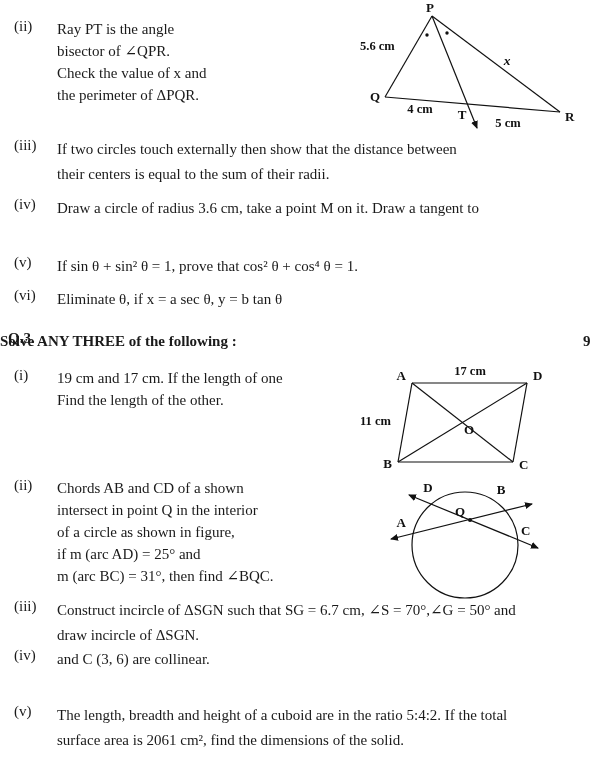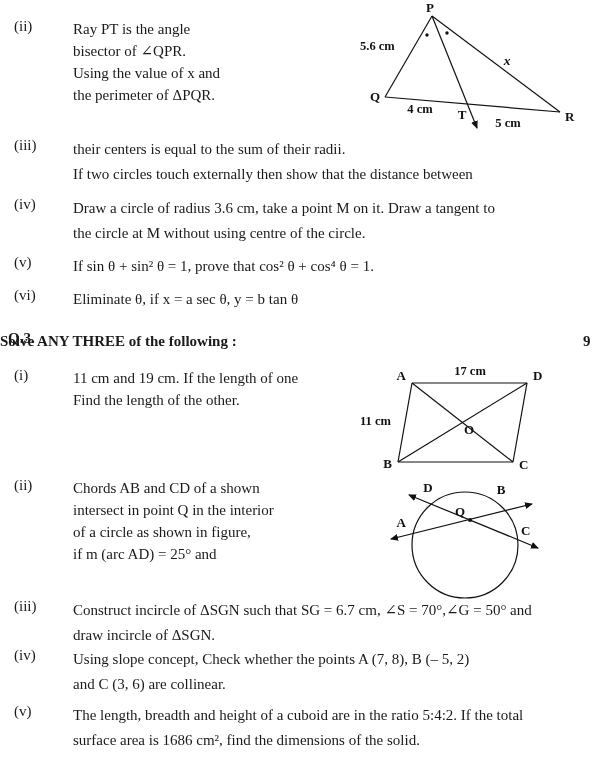--- a/index.html
+++ b/index.html
@@ -8,21 +8,21 @@
     width: 606px;
     height: 764px;
     background: #ffffff;
     color: #1a1a1a;
     font-family: "Liberation Serif", "DejaVu Serif", serif;
     font-size: 15px;
     overflow: hidden;
   }
   .item { position: absolute; left: 0; width: 488px; }
   .num  { position: absolute; left: 14px; top: 0; }
-  .lines { margin-left: 73px; }
+  .lines { margin-left: 57px; }
   .line { white-space: nowrap; }
   .lh22 .line { line-height: 22px; }
   .lh25 .line { line-height: 25px; }
   .qhead .qnum { position: absolute; left: 8px; top: 0; font-weight: bold; }
   .qhead .qtitle { font-weight: bold; white-space: nowrap; line-height: 22px; }
   .qhead .qmarks { position: absolute; left: 583px; top: 0; font-weight: bold; line-height: 22px; }
   svg.fig { position: absolute; overflow: visible; }
   .fline { stroke: #111; stroke-width: 1.2; fill: none; }
   .fdot  { fill: #111; stroke: none; }
   .vlabel { font: bold 13px "Liberation Serif", serif; fill: #111; }
@@ -32,21 +32,21 @@
 </head>
 <body>
 
 <div class="page">
 
   <div class="item lh22" style="top:18px">
     <span class="num">(ii)</span>
     <div class="lines">
       <div class="line">Ray PT is the angle</div>
       <div class="line">bisector of ∠QPR.</div>
-      <div class="line">Using the value of x and</div>
+      <div class="line">Check the value of x and</div>
       <div class="line">the perimeter of ΔPQR.</div>
     </div>
   </div>
 
   <svg class="fig" style="left:352px; top:2px" width="250" height="138" viewBox="0 0 250 138">
     <defs>
       <marker id="arw1" orient="auto-start-reverse" markerUnits="userSpaceOnUse" markerWidth="10" markerHeight="8" refX="7" refY="3.5">
         <path d="M0,0 L8,3.5 L0,7 Z" fill="#111"></path>
       </marker>
     </defs>
@@ -62,30 +62,29 @@
     <text class="vlabel" x="110" y="117" text-anchor="middle">T</text>
     <text class="mlabel" x="8" y="48" text-anchor="start">5.6 cm</text>
     <text class="xlabel" x="155" y="63" text-anchor="middle">x</text>
     <text class="mlabel" x="68" y="111" text-anchor="middle">4 cm</text>
     <text class="mlabel" x="156" y="125" text-anchor="middle">5 cm</text>
   </svg>
 
   <div class="item lh25" style="top:137px">
     <span class="num">(iii)</span>
     <div class="lines">
+      <div class="line">If two circles touch externally then show that the distance between</div>
       <div class="line">their centers is equal to the sum of their radii.</div>
-      <div class="line">If two circles touch externally then show that the distance between</div>
     </div>
   </div>
 
   <div class="item lh25" style="top:196px">
     <span class="num">(iv)</span>
     <div class="lines">
       <div class="line">Draw a circle of radius 3.6 cm, take a point M on it. Draw a tangent to</div>
-      <div class="line">the circle at M without using centre of the circle.</div>
     </div>
   </div>
 
   <div class="item lh25" style="top:254px">
     <span class="num">(v)</span>
     <div class="lines">
       <div class="line">If sin θ + sin² θ = 1, prove that cos² θ + cos⁴ θ = 1.</div>
     </div>
   </div>
 
@@ -98,21 +97,21 @@
 
   <div class="item qhead" style="top:330px">
     <span class="qnum">Q.3.</span>
     <div class="qtitle">Solve ANY THREE of the following :</div>
     <span class="qmarks">9</span>
   </div>
 
   <div class="item lh22" style="top:367px">
     <span class="num">(i)</span>
     <div class="lines">
-      <div class="line">11 cm and 19 cm. If the length of one</div>
+      <div class="line">19 cm and 17 cm. If the length of one</div>
       <div class="line">Find the length of the other.</div>
     </div>
   </div>
 
   <svg class="fig" style="left:350px; top:365px" width="200" height="112" viewBox="0 0 200 112">
     <line class="fline" x1="62" y1="18" x2="177" y2="18"></line>
     <line class="fline" x1="177" y1="18" x2="163" y2="97"></line>
     <line class="fline" x1="163" y1="97" x2="48" y2="97"></line>
     <line class="fline" x1="48" y1="97" x2="62" y2="18"></line>
     <line class="fline" x1="62" y1="18" x2="163" y2="97"></line>
@@ -126,20 +125,21 @@
     <text class="mlabel" x="10" y="60" text-anchor="start">11 cm</text>
   </svg>
 
   <div class="item lh22" style="top:477px">
     <span class="num">(ii)</span>
     <div class="lines">
       <div class="line">Chords AB and CD of a shown</div>
       <div class="line">intersect in point Q in the interior</div>
       <div class="line">of a circle as shown in figure,</div>
       <div class="line">if m (arc AD) = 25° and</div>
+      <div class="line">m (arc BC) = 31°, then find ∠BQC.</div>
     </div>
   </div>
 
   <svg class="fig" style="left:370px; top:478px" width="210" height="122" viewBox="0 0 210 122">
     <defs>
       <marker id="arw2" orient="auto-start-reverse" markerUnits="userSpaceOnUse" markerWidth="10" markerHeight="8" refX="7" refY="3.5">
         <path d="M0,0 L8,3.5 L0,7 Z" fill="#111"></path>
       </marker>
     </defs>
     <circle class="fline" cx="95" cy="67" r="53"></circle>
@@ -157,26 +157,25 @@
     <span class="num">(iii)</span>
     <div class="lines">
       <div class="line">Construct incircle of ΔSGN such that SG = 6.7 cm, ∠S = 70°,∠G = 50° and</div>
       <div class="line">draw incircle of ΔSGN.</div>
     </div>
   </div>
 
   <div class="item lh25" style="top:647px">
     <span class="num">(iv)</span>
     <div class="lines">
-      <div class="line">Using slope concept, Check whether the points A (7, 8), B (– 5, 2)</div>
       <div class="line">and C (3, 6) are collinear.</div>
     </div>
   </div>
 
   <div class="item lh25" style="top:703px">
     <span class="num">(v)</span>
     <div class="lines">
       <div class="line">The length, breadth and height of a cuboid are in the ratio 5:4:2. If the total</div>
-      <div class="line">surface area is 1686 cm², find the dimensions of the solid.</div>
+      <div class="line">surface area is 2061 cm², find the dimensions of the solid.</div>
     </div>
   </div>
 
 </div>
 
 </body></html>

